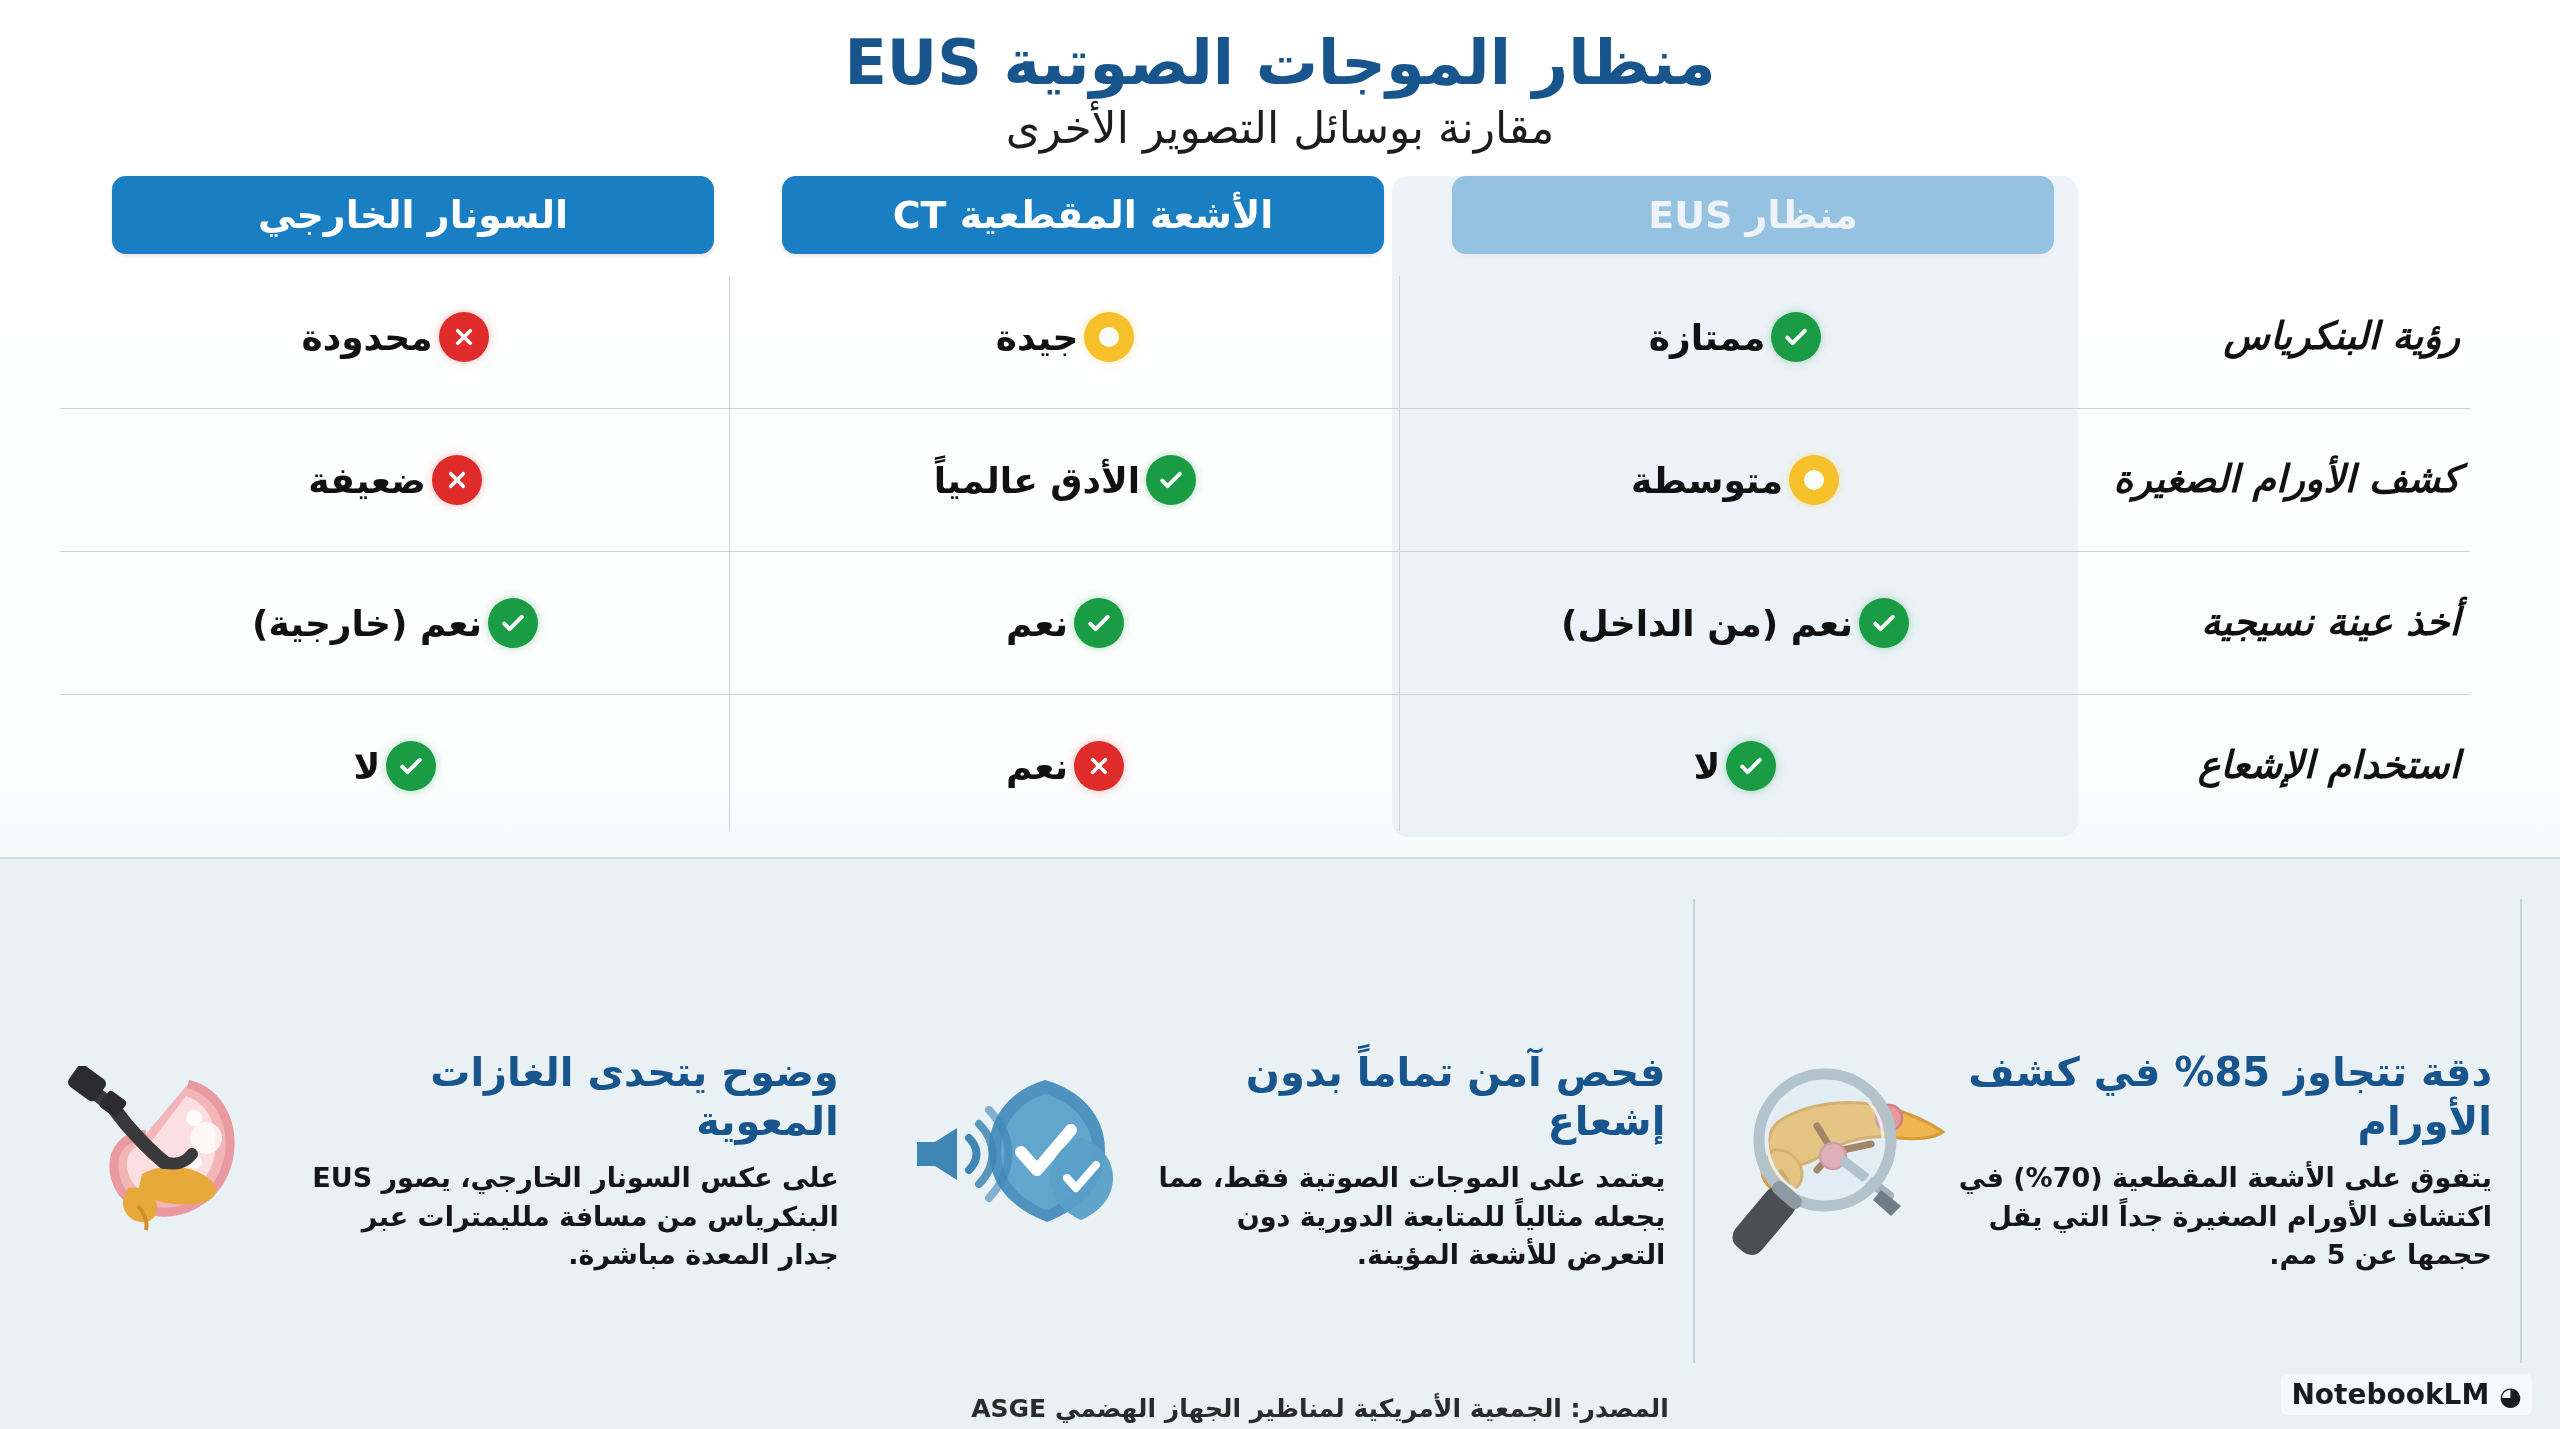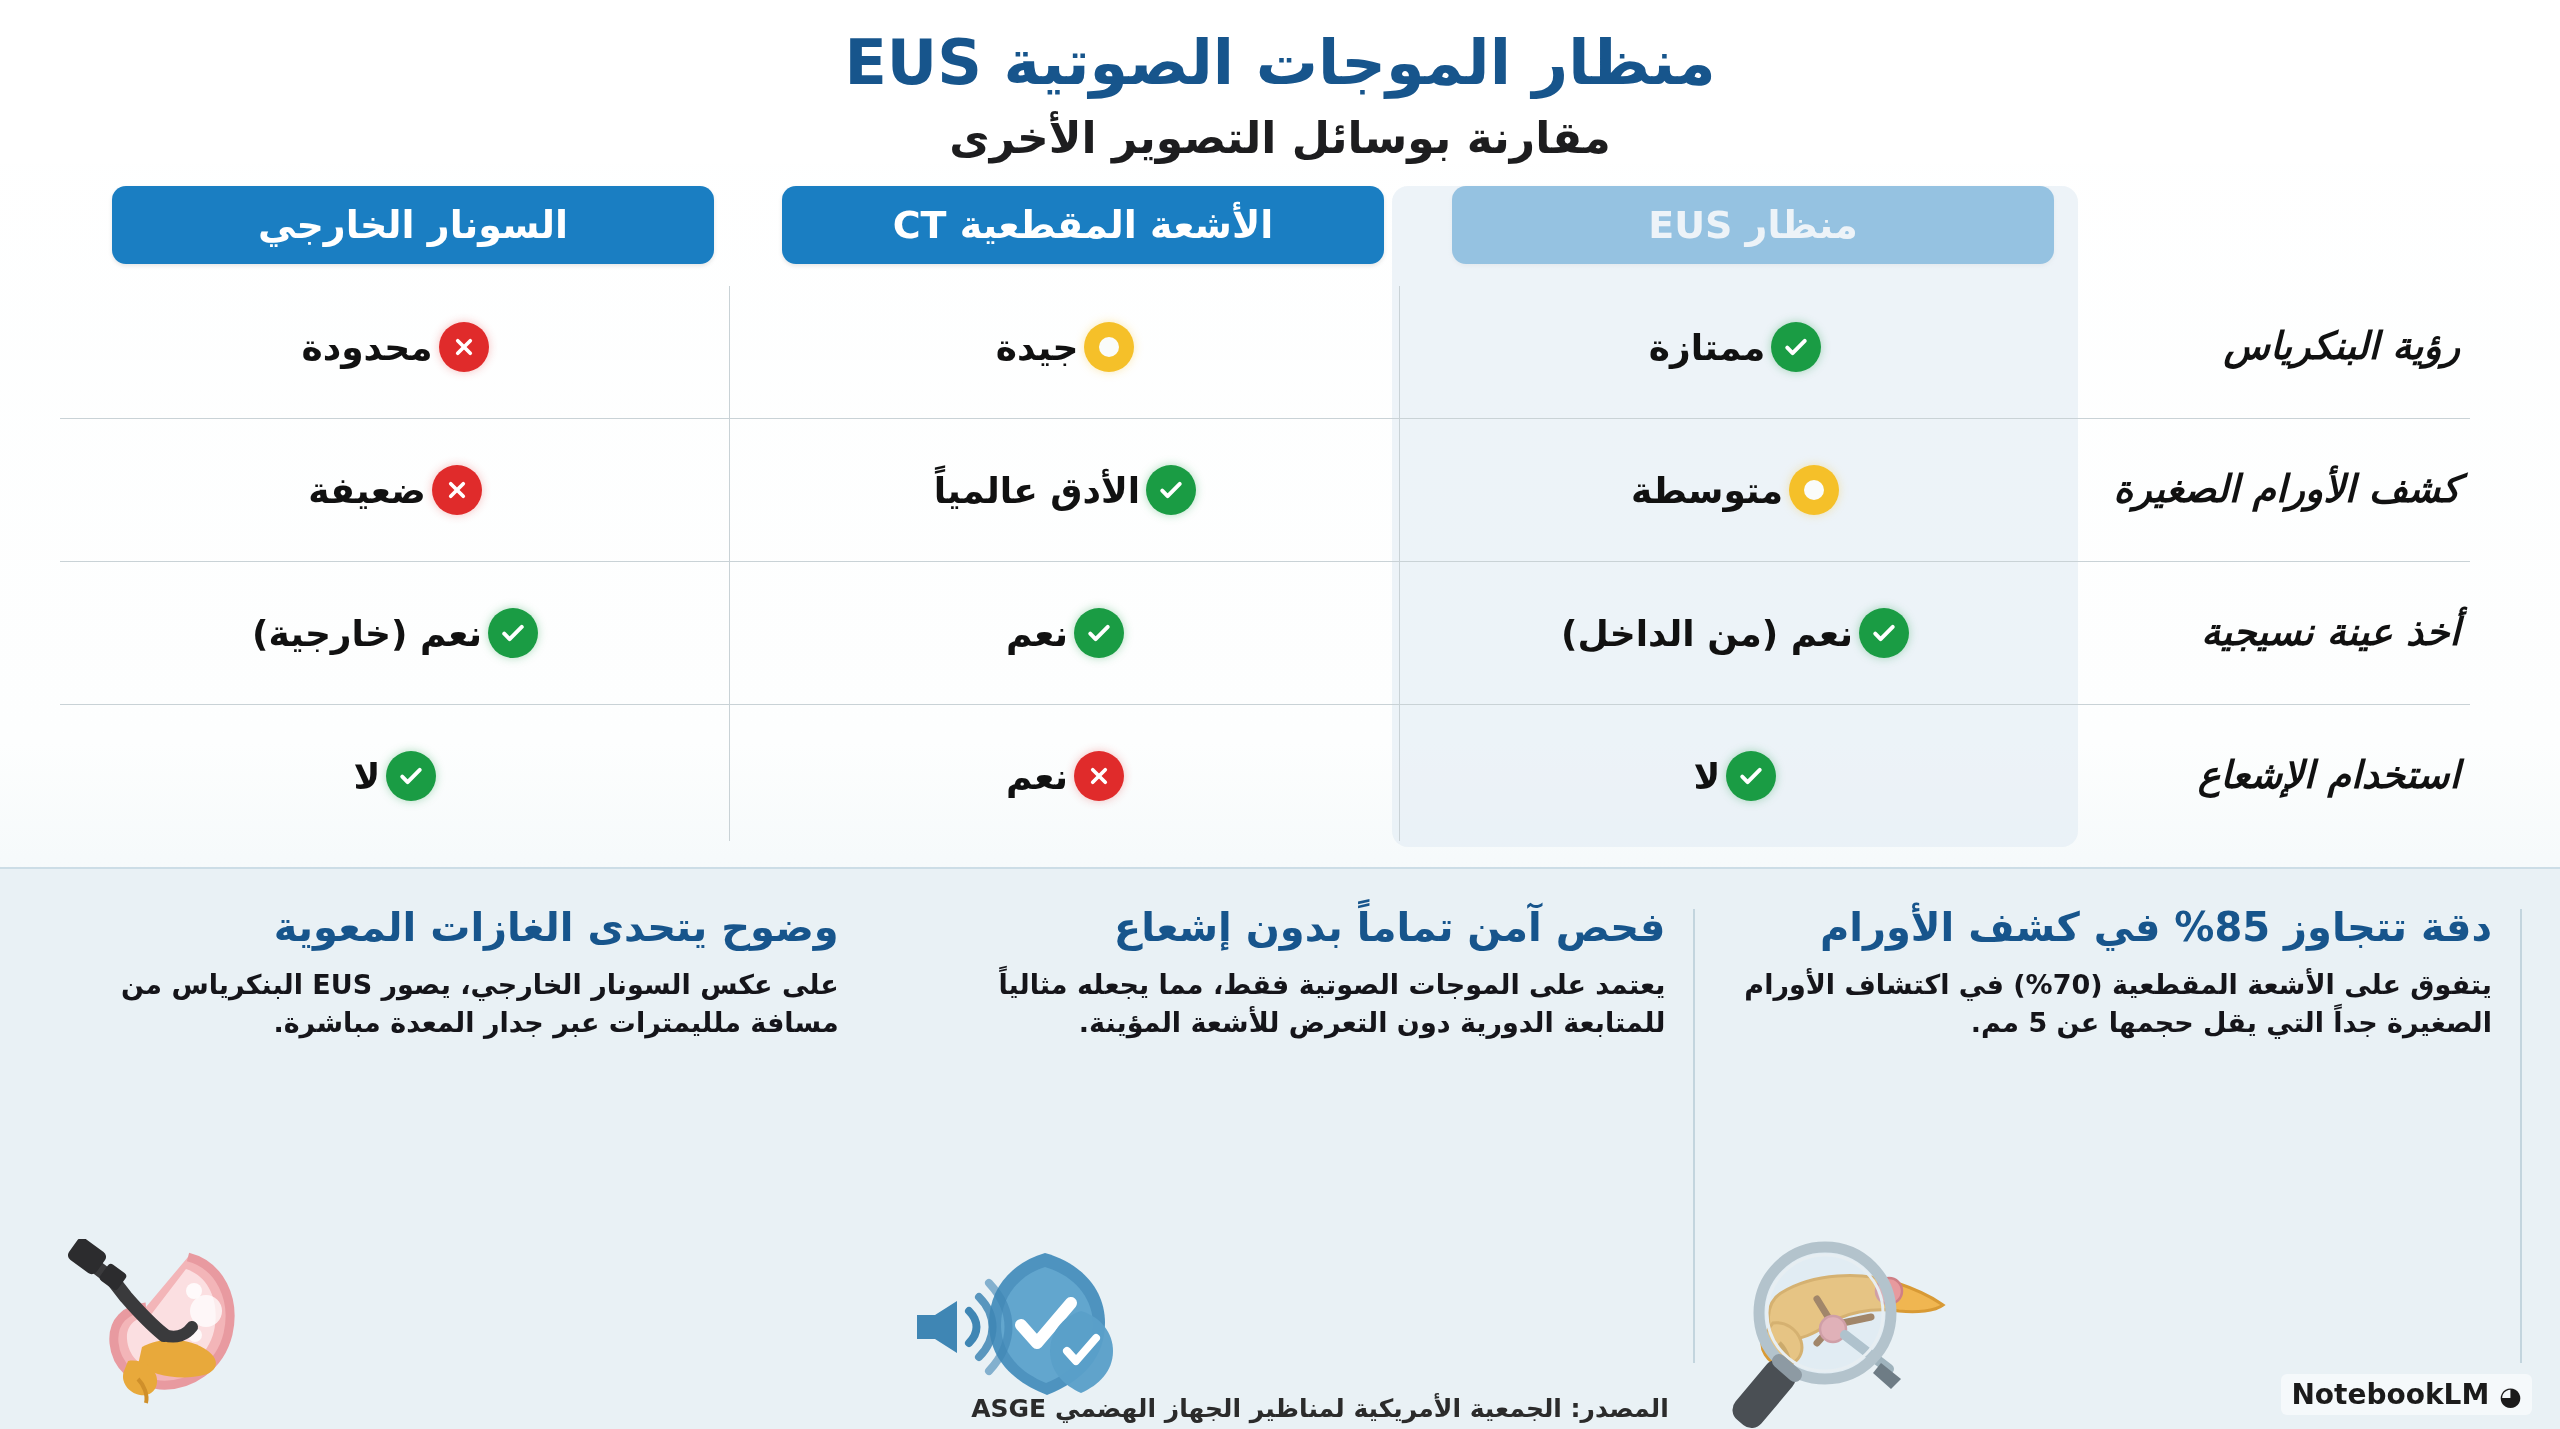--- a/index.html
+++ b/index.html
@@ -24,23 +24,23 @@
   }
   .main-title {
     font-size: 62px;
     font-weight: 700;
     color: #17558c;
     letter-spacing: 0px;
     line-height: 1.12;
     text-shadow: 0 1px 0 rgba(255,255,255,.6);
   }
   .sub-title {
-    margin-top: 16px;
+    margin-top: 6px;
     font-size: 44px;
-    font-weight: 700;
+    font-weight: 400;
     color: #1d1d1f;
     line-height: 1.15;
   }
 
   
   .table-wrap {
     margin-top: 22px;
     padding: 0 90px 0 60px;
     position: relative;
     flex: 0 0 auto;
@@ -136,22 +136,22 @@
     background: #e9f1f5;
     border-top: 2px solid #ccdde6;
     display: grid;
     grid-template-columns: 1fr 1fr 1fr;
     padding: 26px 40px 0 40px;
     position: relative;
   }
   .fcard {
     padding: 8px 28px 0 28px;
     display: flex;
-    flex-direction: column;
-    align-items: flex-end;
+    flex-direction: row;
+    align-items: center;
     gap: 5px;
     position: relative;
   }
   .fcard + .fcard::after {
     content: "";
     position: absolute;
     right: -2px; top: 14px; bottom: 66px;
     width: 2px;
     background: #c3d5de;
   }

